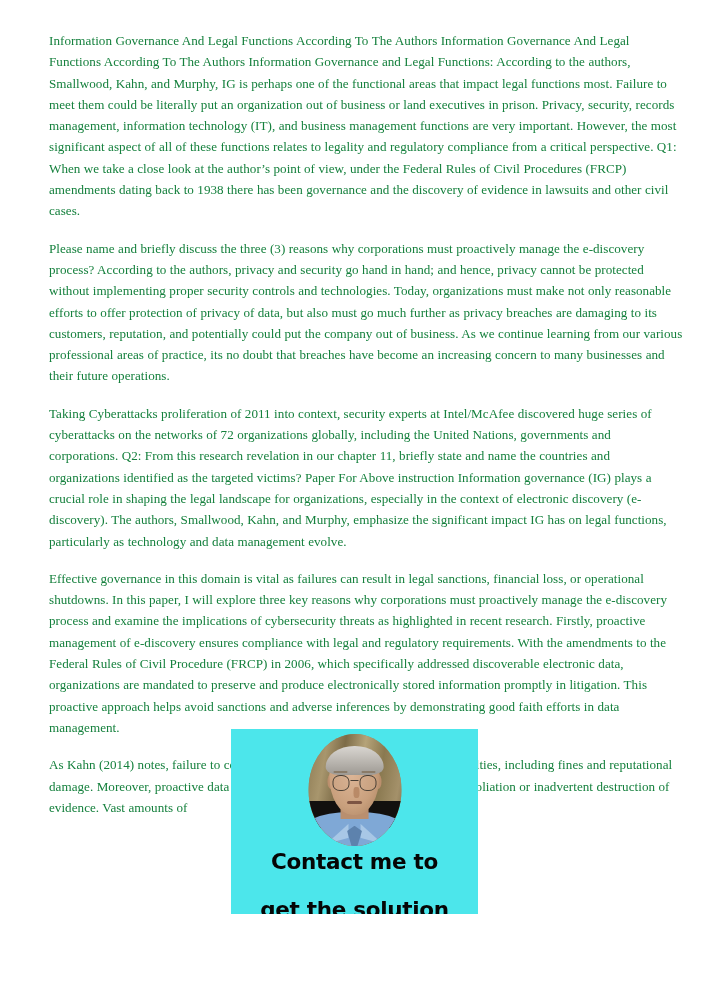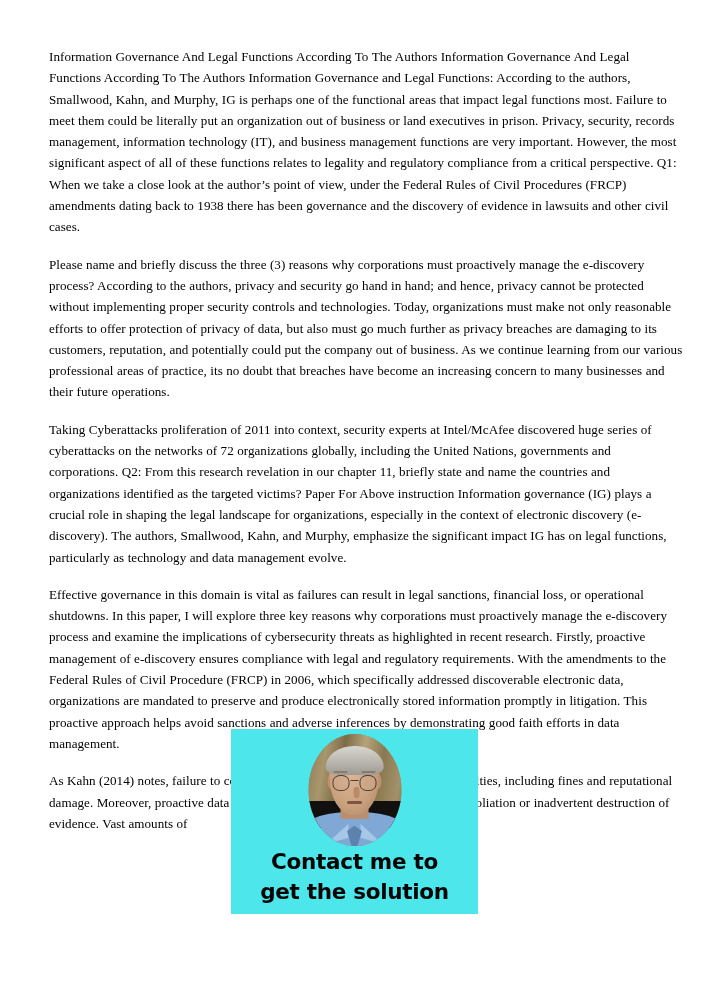--- a/index.html
+++ b/index.html
@@ -27,27 +27,27 @@
   }
 
   .doc-body {
     position: absolute;
     left: 49px;
     top: 30px;
     width: 634px;
   }
 
   .para {
-    margin: 16px 0 16px 0;
+    margin: 0 0 16px 0;
     font-size: 13.1px;
     line-height: 21.3px;
     text-align: left;
     letter-spacing: 0.04px;
     word-spacing: 0.1px;
-    color: #000000;
+    color: #15803d;
   }
 
   
   .overlay-card {
     position: absolute;
     left: 231px;
     top: 729px;
     width: 247px;
     height: 185px;
     background: #4ce6eb;
@@ -203,21 +203,21 @@
     left: 0;
     right: 0;
     text-align: center;
     font-family: "DejaVu Sans", sans-serif;
     font-weight: bold;
     font-size: 21.5px;
     letter-spacing: -0.3px;
     color: #050505;
   }
   .overlay-line1 { top: 120px; }
-  .overlay-line2 { top: 150px; }
+  .overlay-line2 { top: 168px; }
 
   .overlay-email {
     position: absolute;
     left: 0;
     right: 0;
     top: 186px;
     text-align: center;
     font-family: Liberation Serif, serif;
     font-weight: bold;
     font-size: 22px;

